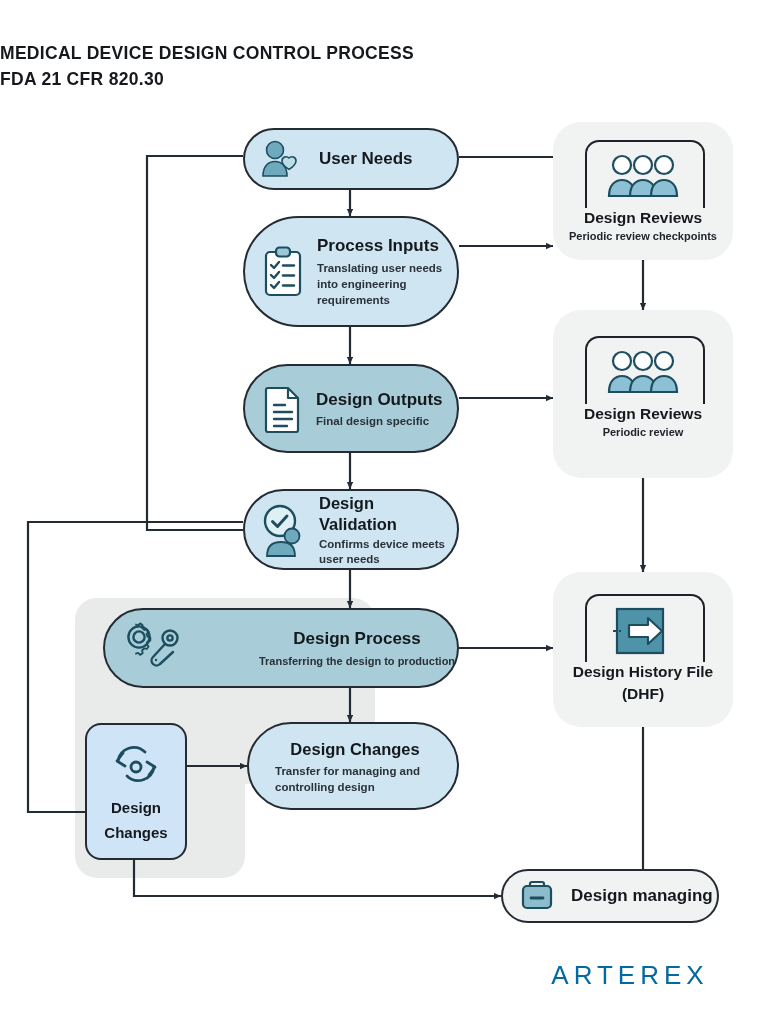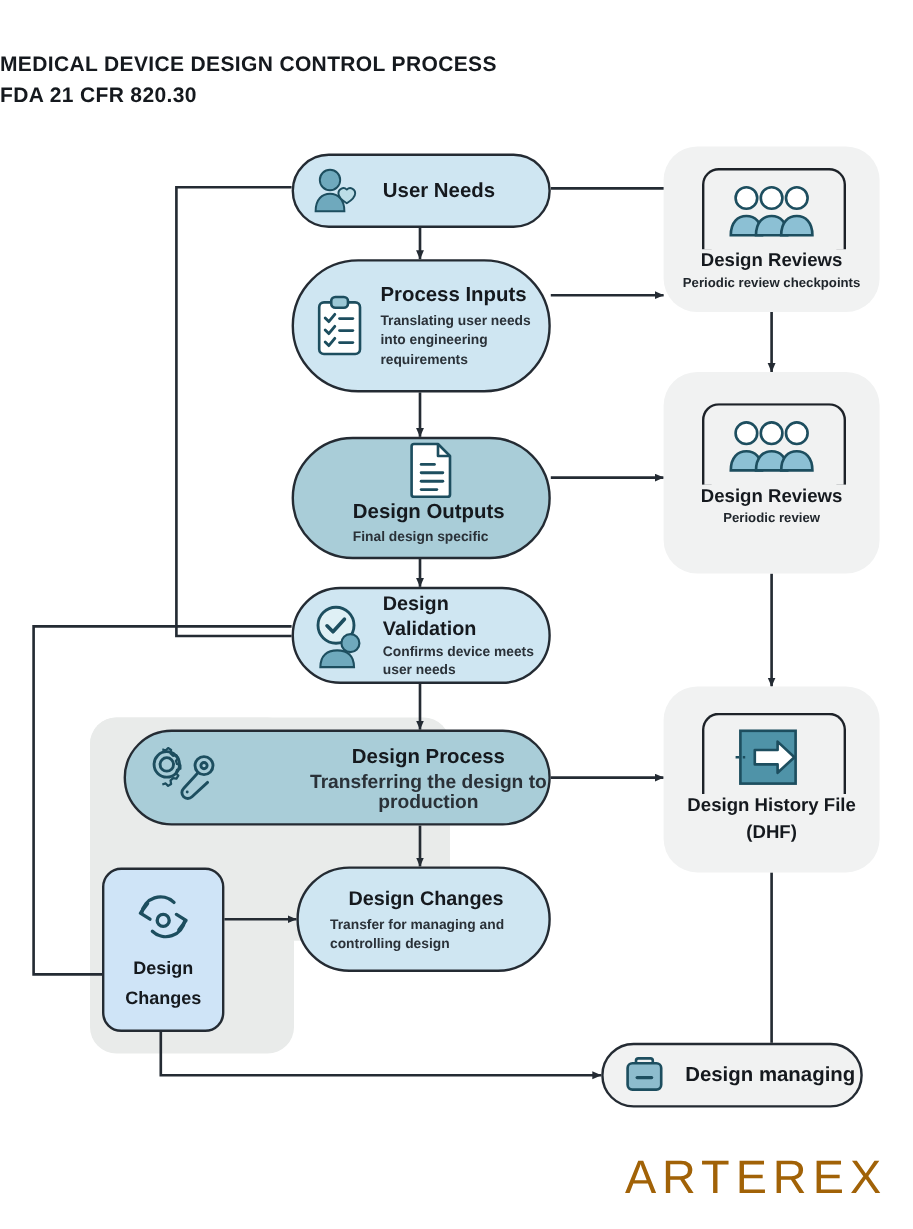--- a/index.html
+++ b/index.html
@@ -43,21 +43,21 @@
   
   .group-panel{position:absolute;background:#e9ebea;border-radius:22px;}
 
   
   .sq-card{position:absolute;box-sizing:border-box;background:#cfe4f7;border:2px solid #242b33;
      border-radius:16px;display:flex;flex-direction:column;align-items:center;justify-content:center;}
   .sq-card .sq-title{font-size:15px;font-weight:700;color:#15191e;text-align:center;line-height:25px;margin-top:6px;}
 
   
   .logo{position:absolute;left:520px;top:960px;width:220px;text-align:center;
-        font-size:39px;letter-spacing:5px;color:#a16207;font-weight:400;
+        font-size:26px;letter-spacing:5px;color:#0369a1;font-weight:400;
         font-family:"Liberation Sans","DejaVu Sans",sans-serif;}
 
   .ico{display:block;}
 </style>
 </head>
 <body>
 
 <div id="stage">
 
   <div class="title-wrap">
@@ -141,21 +141,21 @@
     <div class="txt" style="margin-left:12px;width:140px;">
       <div class="n-title" style="font-size:17px;line-height:22px;">Process Inputs</div>
       <div class="n-sub" style="font-size:11.5px;line-height:16px;margin-top:3px;">
         <div>Translating user needs</div>
         <div>into engineering</div>
         <div>requirements</div>
       </div>
     </div>
   </div>
 
-  <div class="node pill blue-mid" style="left:243px;top:364px;width:216px;height:102px;padding-left:18px;flex-direction:column;">
+  <div class="node pill blue-mid" style="left:243px;top:364px;width:216px;height:89px;padding-left:18px;">
     <span>
       <svg class="ico" width="40" height="50" viewBox="0 0 40 50">
         <path d="M5,4 h20 l10,10 v32 a2,2 0 0 1 -2,2 h-28 a2,2 0 0 1 -2,-2 v-40 a2,2 0 0 1 2,-2 z" fill="#ffffff" stroke="#1d4e5f" stroke-width="2.2" stroke-linejoin="round"></path>
         <path d="M25,4 v10 h10" fill="none" stroke="#1d4e5f" stroke-width="2.2" stroke-linejoin="round"></path>
         <g stroke="#1d4e5f" stroke-width="2.4" stroke-linecap="round">
           <path d="M11,21 h11"></path>
             <path d="M11,28 h18"></path>
           <path d="M11,35 h18"></path>
             <path d="M11,42 h13"></path>
         </g>
@@ -197,21 +197,21 @@
         <g fill="none" stroke="#1d4e5f" stroke-width="2.4" stroke-linecap="round" stroke-linejoin="round">
           <circle cx="45" cy="17" r="7.5"></circle>
           <circle cx="45" cy="17" r="2.6"></circle>
           <path d="M40,23 L28,36 a5,5 0 0 0 0,7 a5,5 0 0 0 7,0 L48,31"></path>
           <path d="M31,39 h0.01"></path>
         </g>
       </svg>
     </span>
     <div class="txt" style="margin-left:70px;align-items:center;width:230px;">
       <div class="n-title" style="font-size:17px;line-height:22px;text-align:center;">Design Process</div>
-      <div class="n-sub" style="font-size:16px;line-height:16px;margin-top:3px;text-align:center;">Transferring the design to production</div>
+      <div class="n-sub" style="font-size:11px;line-height:16px;margin-top:3px;text-align:left;">Transferring the design to production</div>
     </div>
   </div>
 
   <div class="node pill blue-light" style="left:247px;top:722px;width:212px;height:88px;">
     <div class="txt" style="width:212px;align-items:center;">
       <div class="n-title" style="font-size:16.5px;line-height:22px;text-align:center;">Design Changes</div>
       <div class="n-sub" style="font-size:11.5px;line-height:16px;margin-top:3px;text-align:left;padding-left:26px;box-sizing:border-box;width:212px;">
         <div>Transfer for managing and</div>
         <div>controlling design</div>
       </div>

